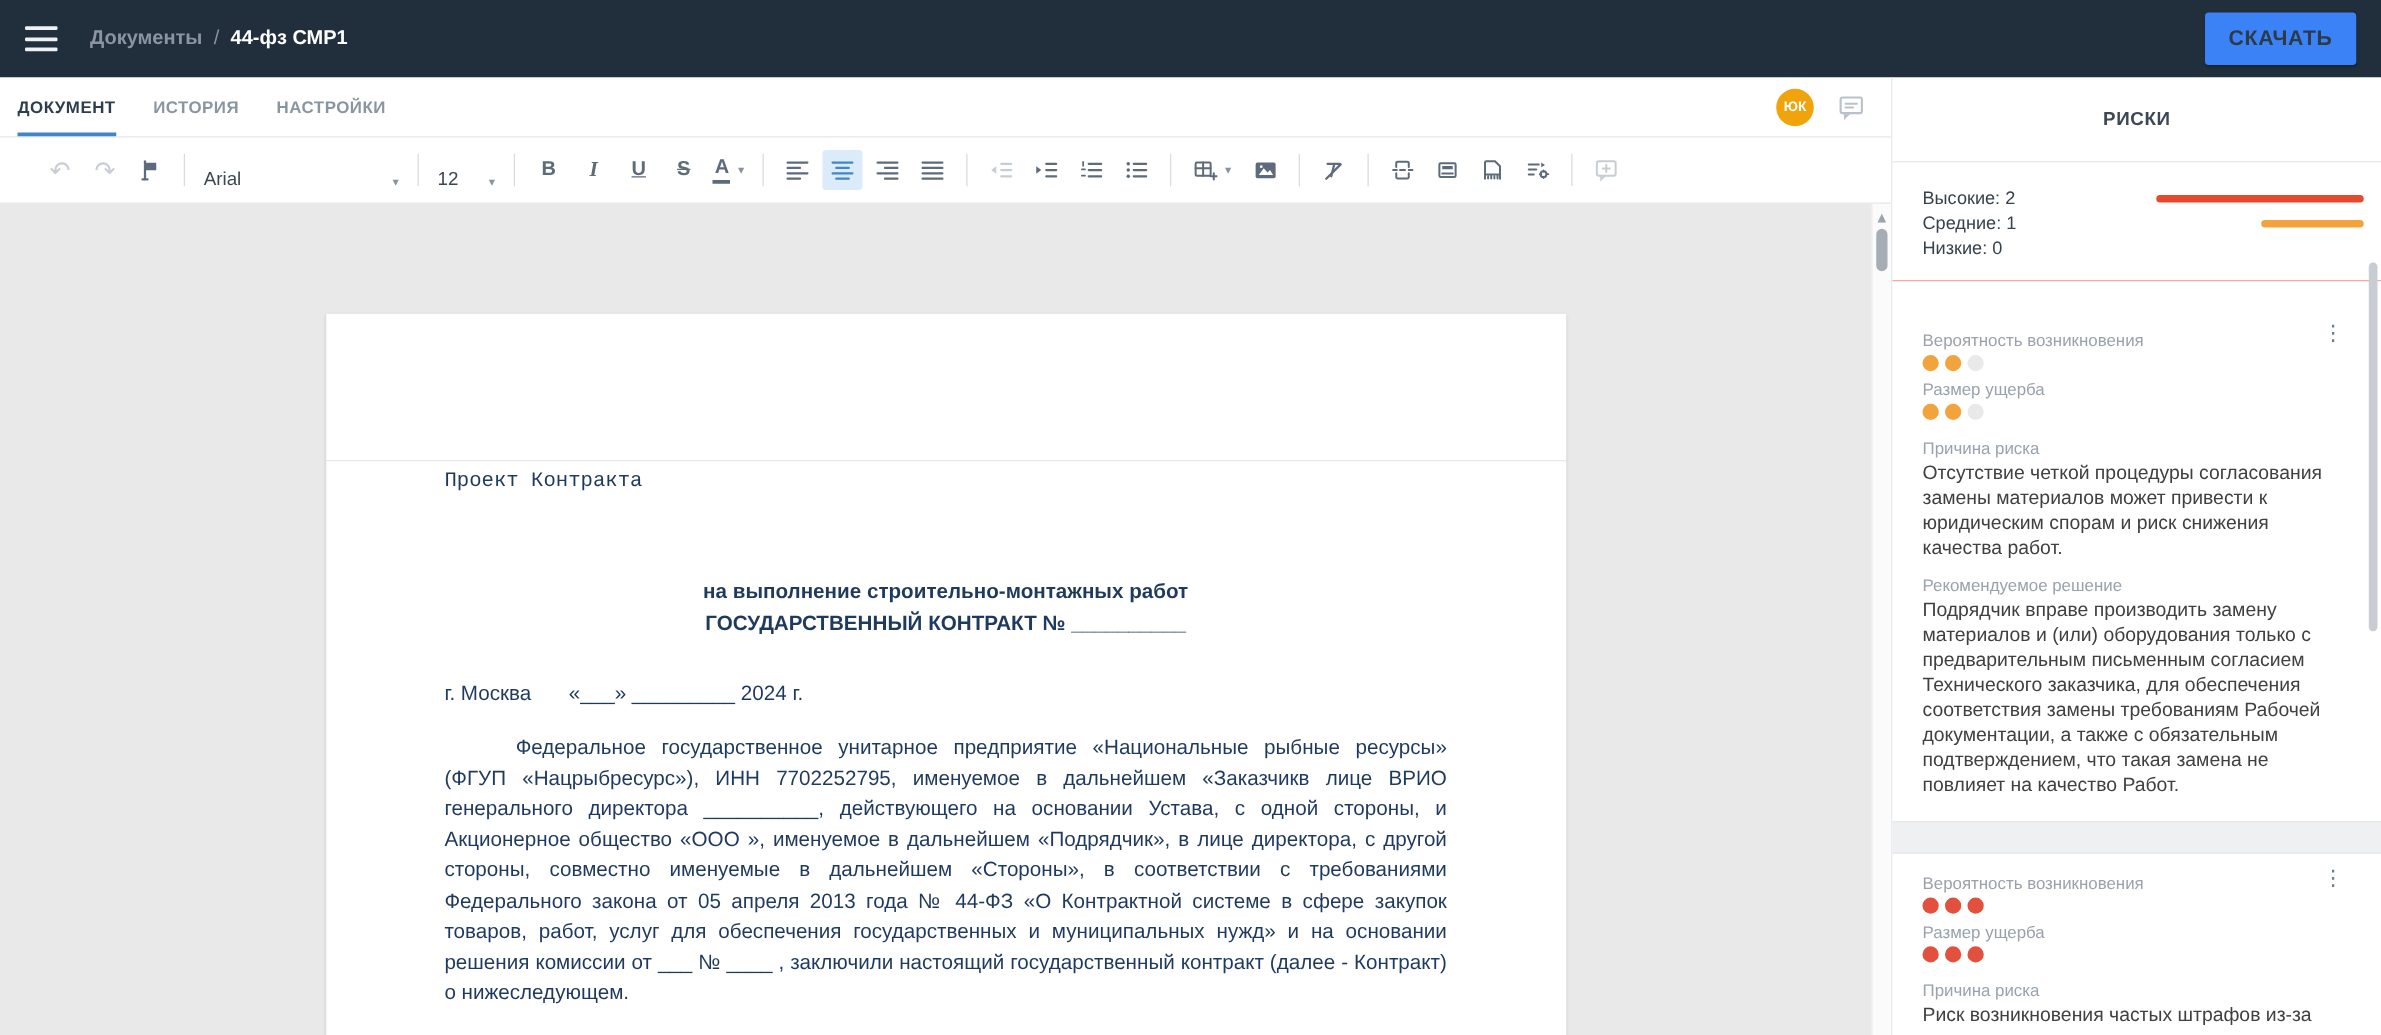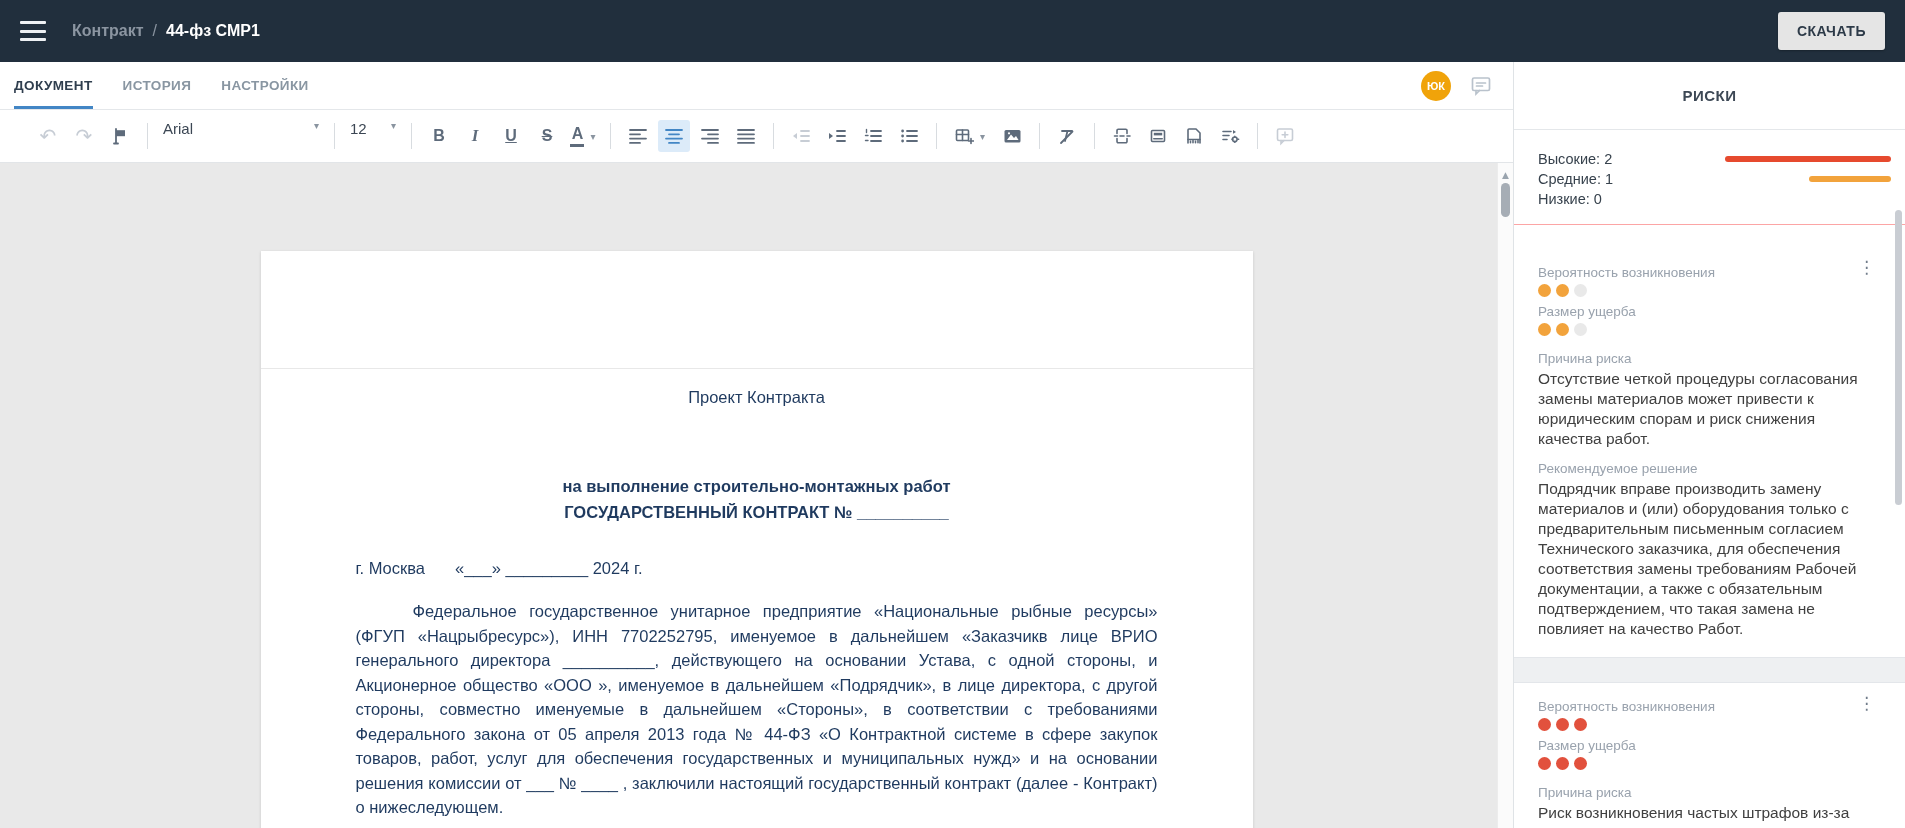--- a/index.html
+++ b/index.html
@@ -13,22 +13,22 @@
   .topbar {
     height:62px; background:#212f3d; display:flex; align-items:center;
     padding:0 20px;
   }
   .hamburger { width:26px; height:20px; display:flex; flex-direction:column; justify-content:space-between; cursor:pointer; margin-right:26px; }
   .hamburger span { display:block; height:3px; background:#eef1f4; border-radius:1px; }
   .crumb-root { color:#8b95a1; font-size:16px; font-weight:700; }
   .crumb-sep { color:#8b95a1; font-size:16px; margin:0 9px; }
   .crumb-current { color:#ffffff; font-size:16px; font-weight:700; }
   .download-btn {
-    margin-left:auto; background:#e5e5e5; color:#2d3a48; border:none; border-radius:3px;
-    font-family:"Liberation Sans",sans-serif; font-size:14px; font-weight:700; letter-spacing:.5px;
+    margin-left:auto; background:#3b82f6; color:#2d3a48; border:none; border-radius:3px;
+    font-family:"Liberation Sans",sans-serif; font-size:17px; font-weight:700; letter-spacing:.5px;
     padding:11px 19px; cursor:pointer; box-shadow:0 1px 2px rgba(0,0,0,.25);
   }
   
   .main { display:flex; height:766px; }
   .editor-pane { width:1514px; border-right:1px solid #dfe3e6; display:flex; flex-direction:column; background:#fff; }
   .risk-panel { flex:1; position:relative; background:#fff; }
   
   .tabbar { height:48px; display:flex; align-items:stretch; border-bottom:1px solid #e4e7ea; padding:0 14px 0 14px; }
   .tab {
     display:flex; align-items:center; font-size:13.5px; font-weight:700; letter-spacing:.4px;
@@ -50,36 +50,36 @@
   }
   .tbtn.disabled { color:#c7cdd5; }
   .tbtn.selected { background:#dcebf9; color:#4286c5; }
   .tbtn svg { display:block; }
   .glyph { font-family:"DejaVu Sans",sans-serif; font-size:20px; line-height:1; }
   .letter { font-size:16px; font-weight:700; }
   .letter.italic { font-family:"Liberation Serif",serif; font-style:italic; font-size:17px; }
   .letter.under { text-decoration:underline; }
   .letter.strike { text-decoration:line-through; }
   .dd-arrow { font-family:"DejaVu Sans",sans-serif; font-size:10px; color:#8a94a0; margin-left:6px; }
-  .select-like { display:flex; align-items:flex-start; justify-content:space-between; height:32px; cursor:pointer; padding:0 6px; }
+  .select-like { display:flex; align-items:flex-end; justify-content:space-between; height:32px; cursor:pointer; padding:0 6px; }
   .font-select { width:168px; }
   .size-select { width:58px; }
   .select-value { font-size:15px; color:#3c4754; }
   .color-btn { display:flex; align-items:center; }
   .color-A { display:flex; flex-direction:column; align-items:center; line-height:1; }
   .color-A .bar { width:14px; height:3px; background:#5e6b7b; margin-top:2px; }
   
   .canvas { flex:1; background:#e9e9e9; position:relative; overflow:hidden; }
   .paper {
     width:992px; margin:88px auto 0; background:#fff; min-height:1100px;
     box-shadow:0 1px 3px rgba(0,0,0,.14); cursor:text;
   }
   .paper-header { height:118px; border-bottom:1px solid #e8e8e8; }
   .paper-content { padding:0 95px; color:#1f3a5f; font-size:16.5px; }
-  .doc-title { text-align:center; margin-top:19px; }
+  .doc-title { margin-top:6px;font-family:Liberation Mono, monospace; }
   .doc-heading { text-align:center; font-weight:700; margin-top:66px; line-height:26px; }
   .doc-place-line { margin-top:34px; }
   .doc-date { margin-left:30px; }
   .doc-paragraph { margin-top:21px; text-align:justify; text-indent:57px; line-height:24.5px; }
   
   .vtrack { position:absolute; top:0; right:0; bottom:0; width:16px; background:#fbfbfb; border-left:1px solid #ececec; }
   .vtrack .arrow-up { display:block; text-align:center; color:#9aa4ae; font-size:9px; margin-top:7px; font-family:"DejaVu Sans",sans-serif; cursor:pointer; }
   .vthumb { position:absolute; left:3px; top:20px; width:9px; height:34px; background:#a6adb5; border-radius:5px; cursor:pointer; }
   
   .panel-header { height:68px; display:flex; align-items:center; justify-content:center; border-bottom:1px solid #e4e7ea; }
@@ -107,21 +107,21 @@
 </head>
 <body>
 
 <header class="topbar">
   <div class="hamburger">
       <span></span>
       <span></span>
       <span></span>
     </div>
   <nav style="display:flex;align-items:center;">
-    <span class="crumb-root">Контракт</span>
+    <span class="crumb-root">Документы</span>
     <span class="crumb-sep">/</span>
     <span class="crumb-current">44-фз СМР1</span>
   </nav>
   <button class="download-btn">СКАЧАТЬ</button>
 </header>
 
 <div class="main">
 
   <section class="editor-pane">
 

